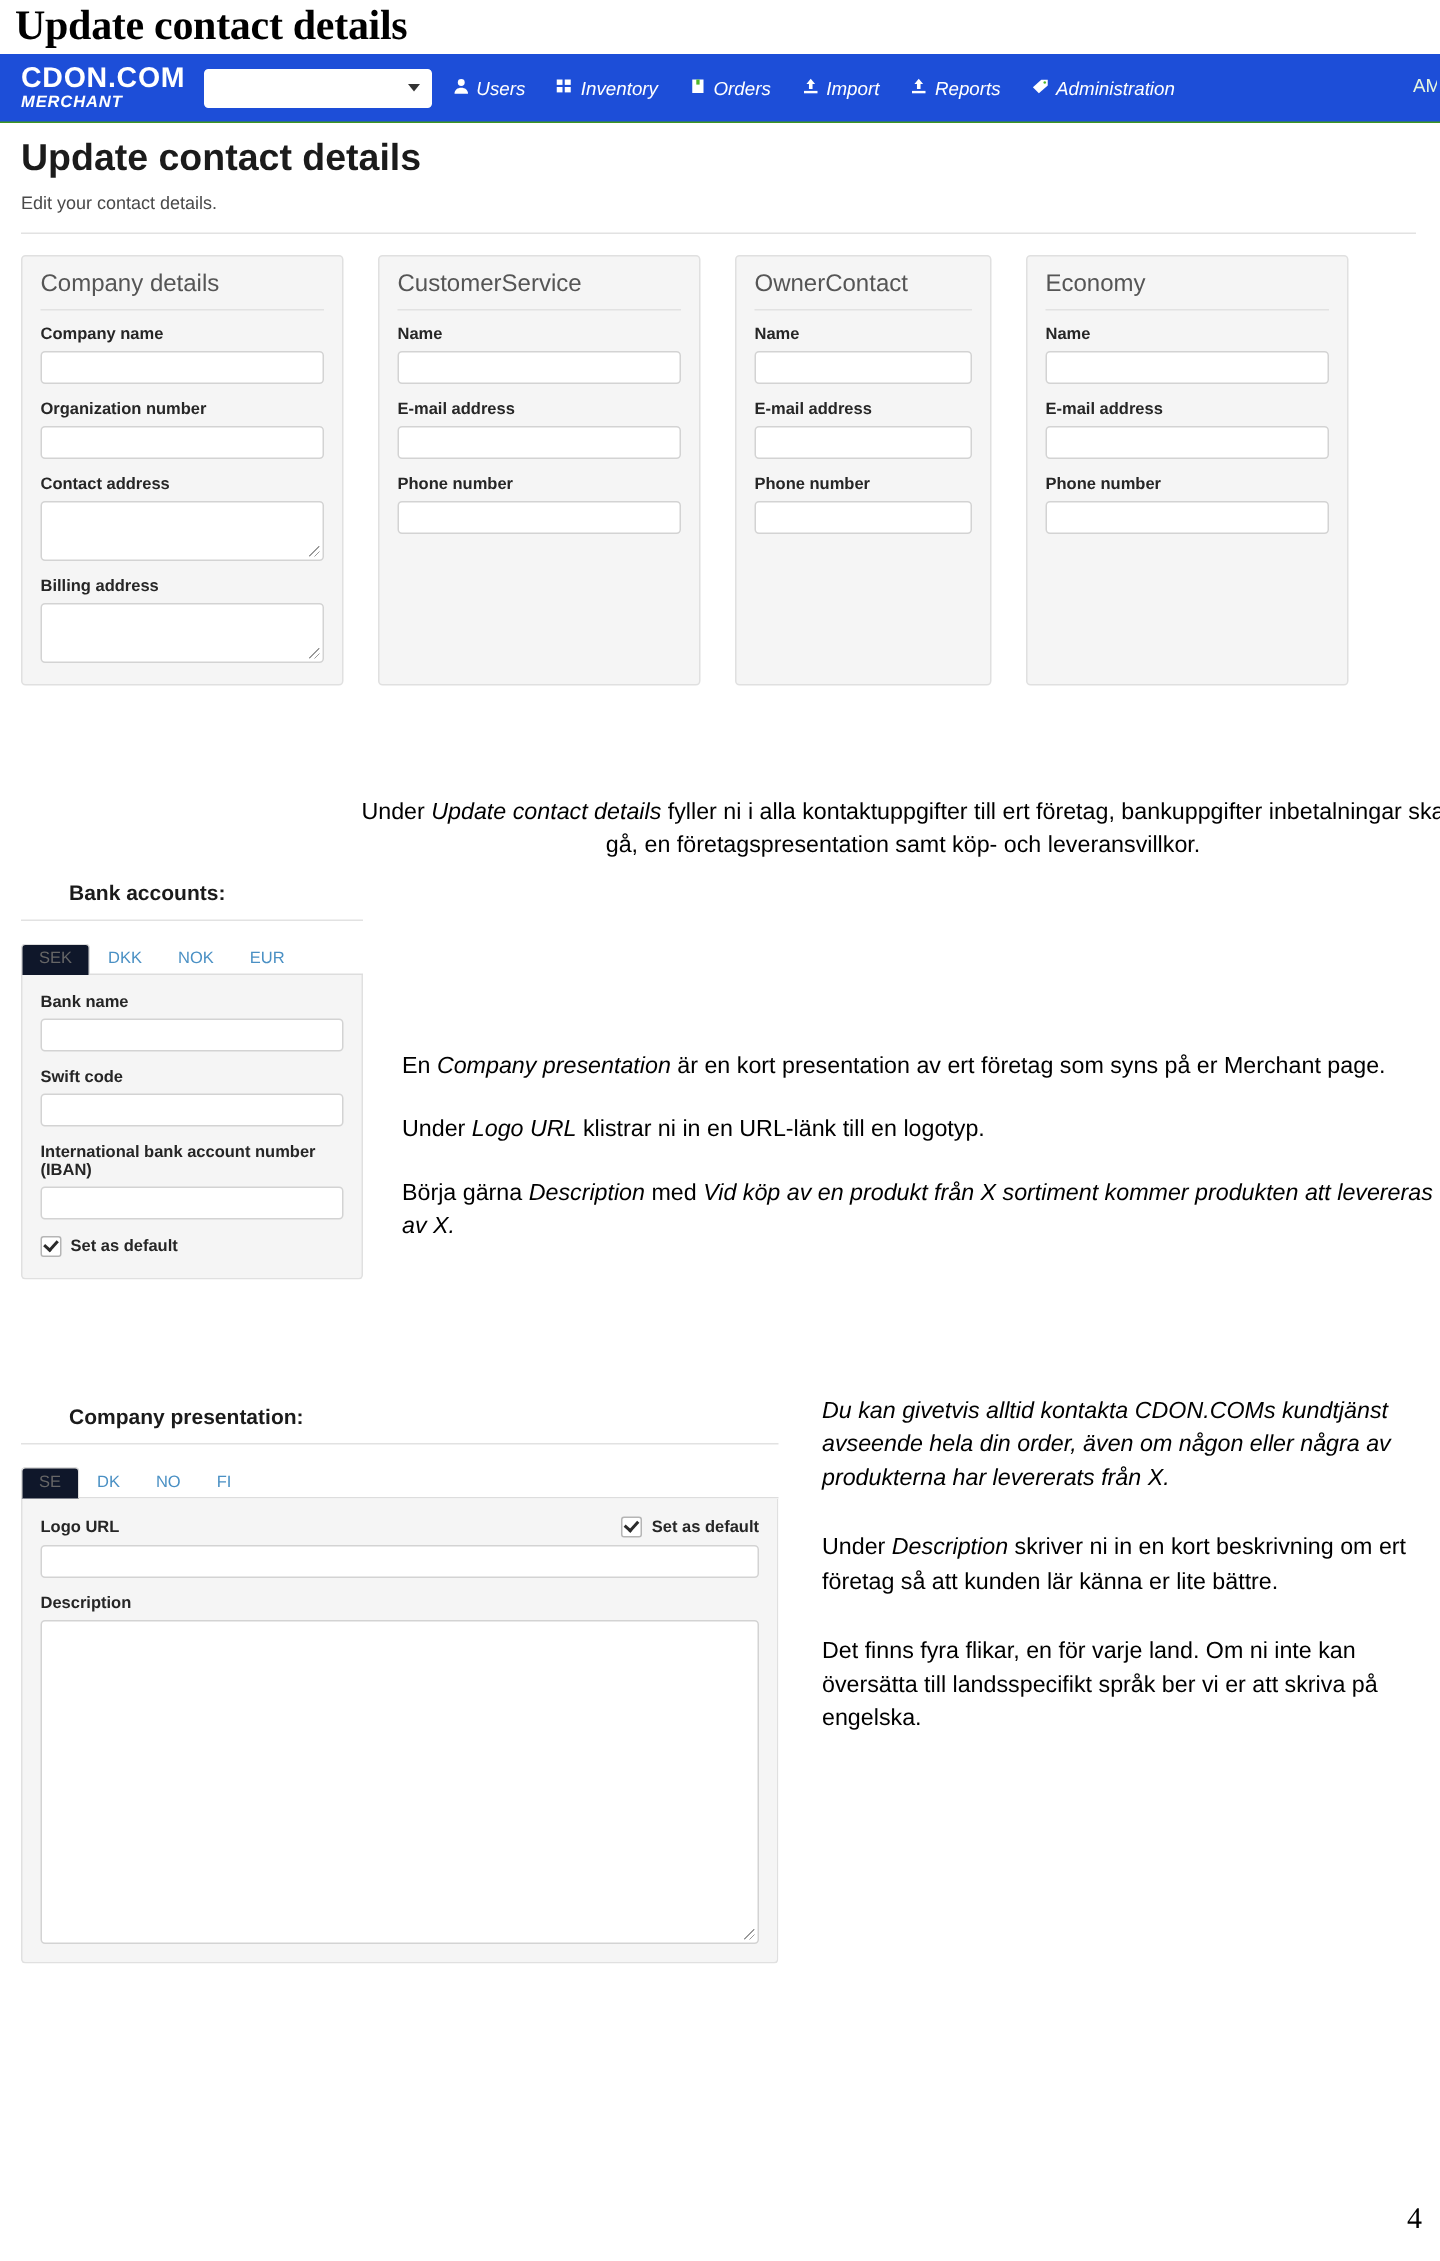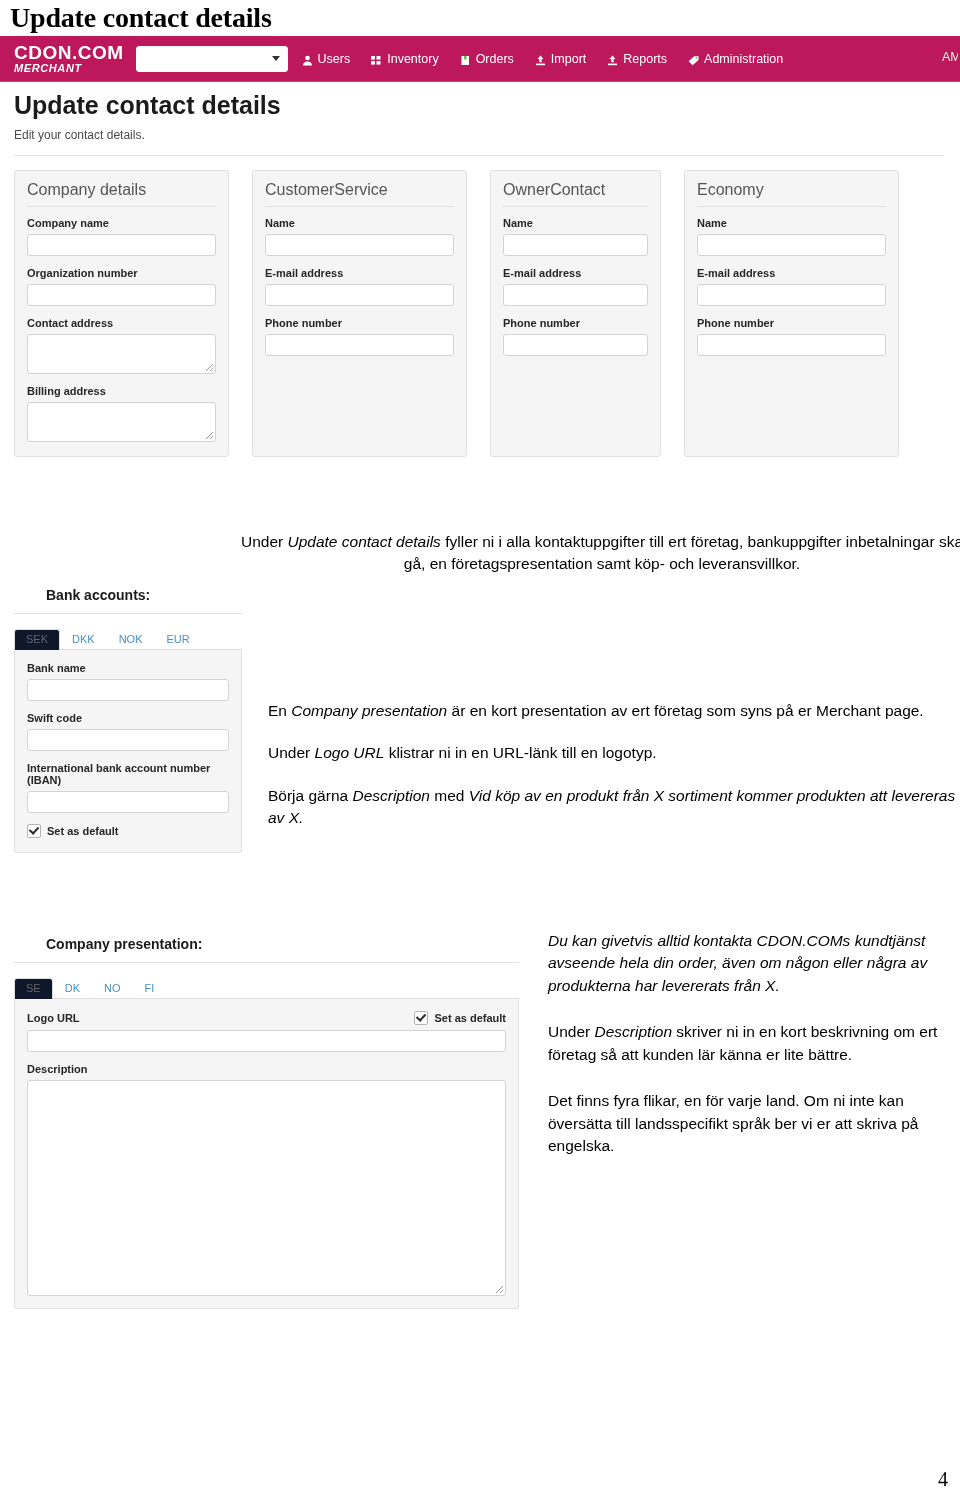--- a/index.html
+++ b/index.html
@@ -35,21 +35,21 @@
     width: 960px;
     height: 1310px;
   }
 
   
   .navbar {
     position: absolute;
     left: 0; top: 0;
     width: 960px;
     height: 46px;
-    background: #be185d;
+    background: #1d4ed8;
     border-bottom: 1px solid #3e9620;
     box-sizing: border-box;
     display: flex;
     align-items: center;
   }
   .brand {
     margin-left: 14px;
     color: #ffffff;
     line-height: 1;
     flex: 0 0 auto;
@@ -89,25 +89,26 @@
   }
   .navlinks {
     display: flex;
     align-items: center;
     margin-left: 14px;
     flex: 1 1 auto;
     min-width: 0;
   }
   .navlink {
     display: flex;
-    align-items: flex-end;
+    align-items: flex-start;
     color: #ffffff;
     font-size: 12.5px;
     margin-right: 21px;
     white-space: nowrap;
+    font-style: italic;
   }
   .navlink .nicon {
     display: inline-block;
     margin-right: 5px;
     width: 11px;
     text-align: center;
     line-height: 1;
   }
   .navlink .nicon svg { display:block; }
   .nav-right {

